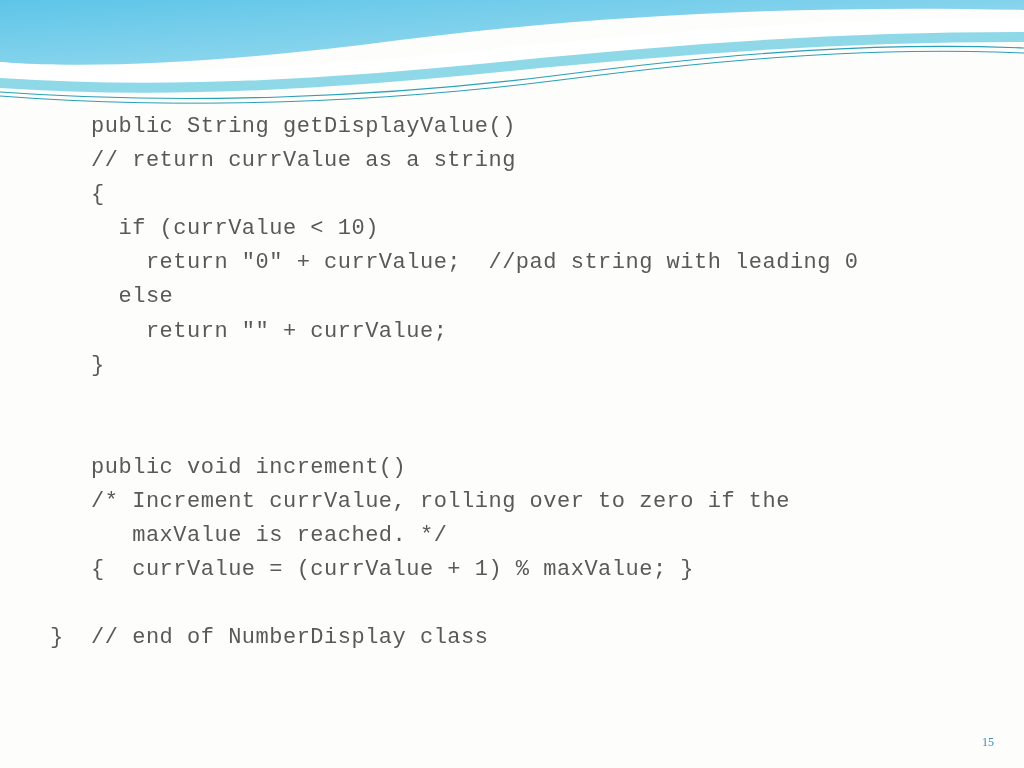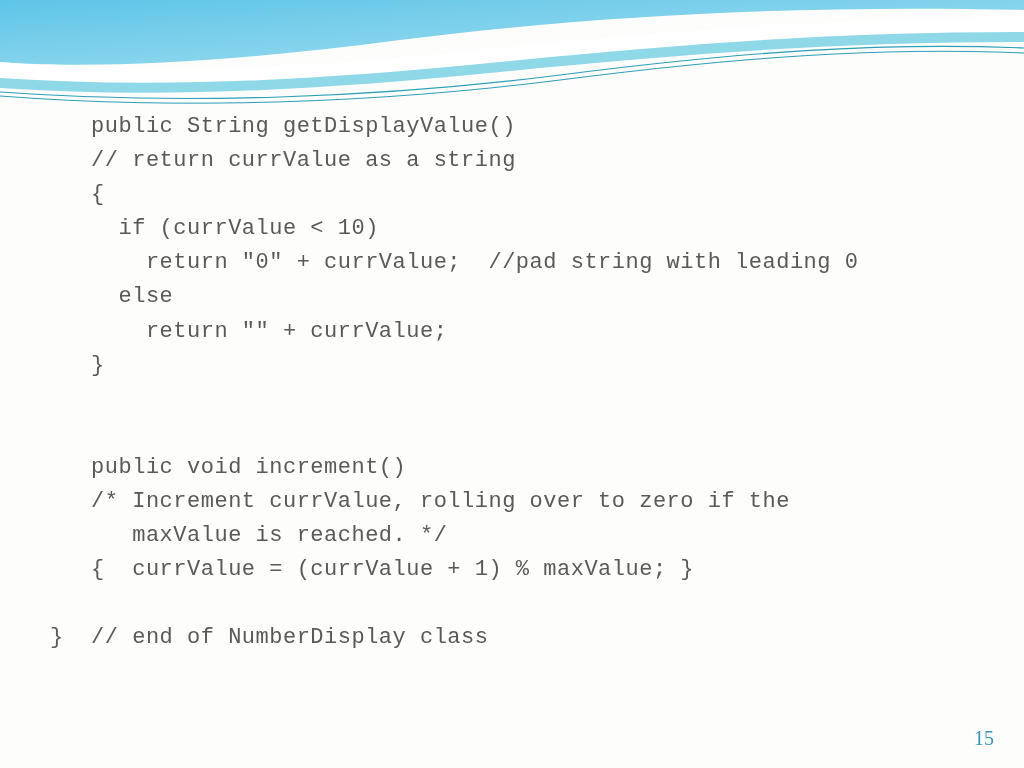--- a/index.html
+++ b/index.html
@@ -29,21 +29,21 @@
     color: #595959;
     line-height: 1.55;
     white-space: pre;
     letter-spacing: 0.5px;
   }
   .page-num {
     position: absolute;
     bottom: 18px;
     right: 30px;
     font-family: Georgia, serif;
-    font-size: 20px;
+    font-size: 12px;
     color: #3a8fb7;
   }
 </style>
 </head>
 <body>
 
 <svg class="wave-bg" viewBox="0 0 1024 120" preserveAspectRatio="none">
   <defs>
     <linearGradient id="grad1" x1="0%" y1="0%" x2="100%" y2="100%">
       <stop offset="0%" stop-color="#5ec5e8"></stop>

